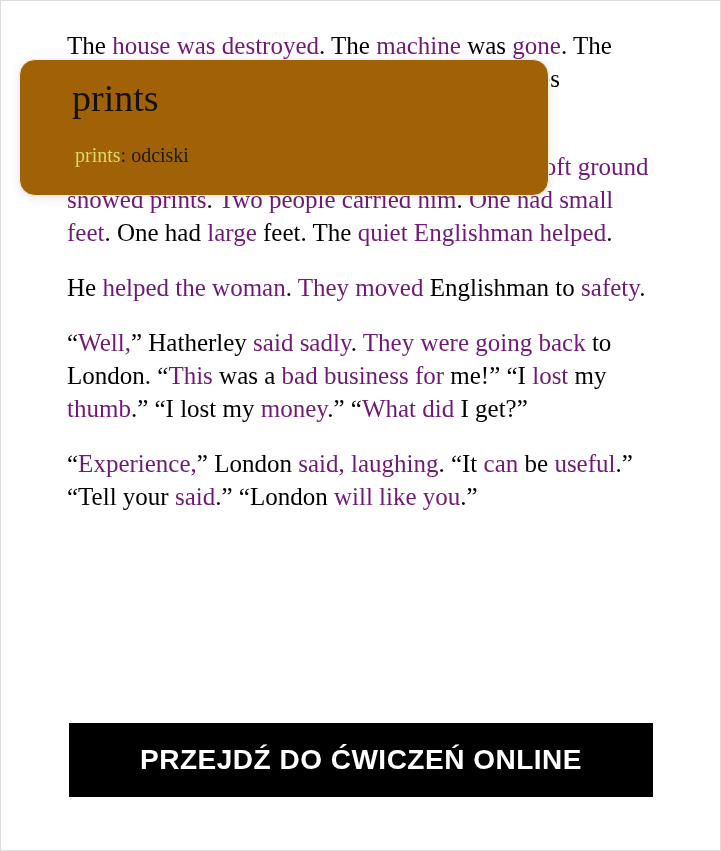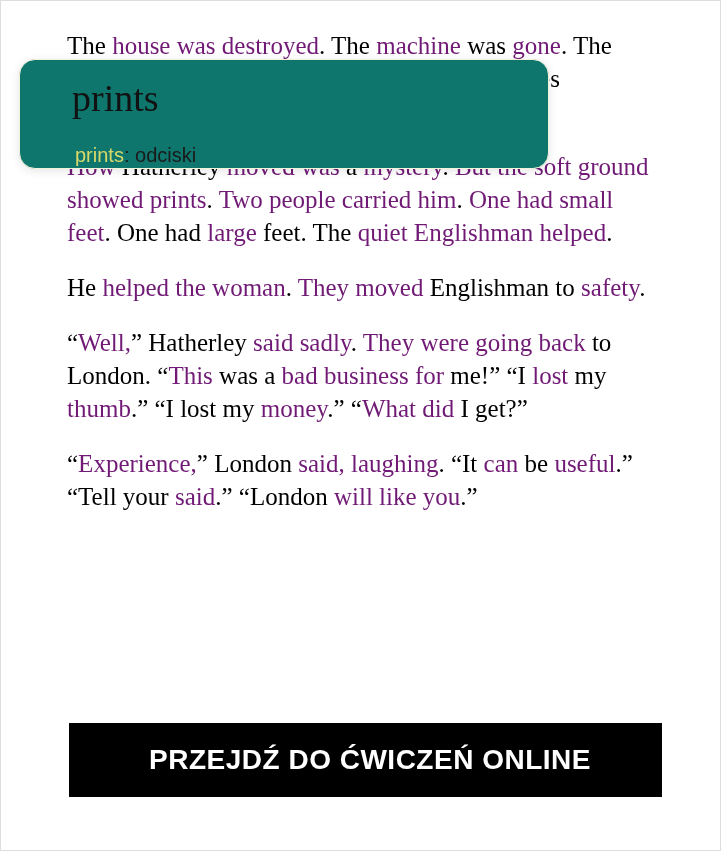--- a/index.html
+++ b/index.html
@@ -43,22 +43,22 @@
   .hl {
     color: #701a75;
   }
 
   
   .popup {
     position: absolute;
     left: 18px;
     top: 58px;
     width: 530px;
-    height: 110px;
-    background: #0f766e;
+    height: 137px;
+    background: #a16207;
     border: 1px solid #f2f2d8;
     border-radius: 16px;
     box-shadow: 0 2px 10px rgba(0,0,0,0.10);
     box-sizing: border-box;
     z-index: 5;
     text-align: center;
   }
   .popup-word {
     position: absolute;
     left: 52px;
@@ -67,38 +67,37 @@
     line-height: 46px;
     color: #111111;
     font-family: "Liberation Serif", serif;
   }
   .popup-def {
     position: absolute;
     left: 55px;
     top: 82px;
     font-size: 20px;
     line-height: 26px;
-    font-family: Liberation Sans, sans-serif;
+    font-family: Liberation Serif, serif;
     color: #1a1a1a;
   }
   .popup-def .term {
     color: #d9d96a;
   }
 
   .cta {
     position: absolute;
     left: 68px;
     top: 722px;
     width: 584px;
     height: 74px;
     background: #000000;
     display: flex;
     align-items: center;
     justify-content: center;
-    padding-left: 9px;
   }
   .cta-label {
     color: #ffffff;
     font-family: "Liberation Sans", sans-serif;
     font-weight: bold;
     font-size: 28px;
     letter-spacing: 0.5px;
   }
 </style>
 </head>

